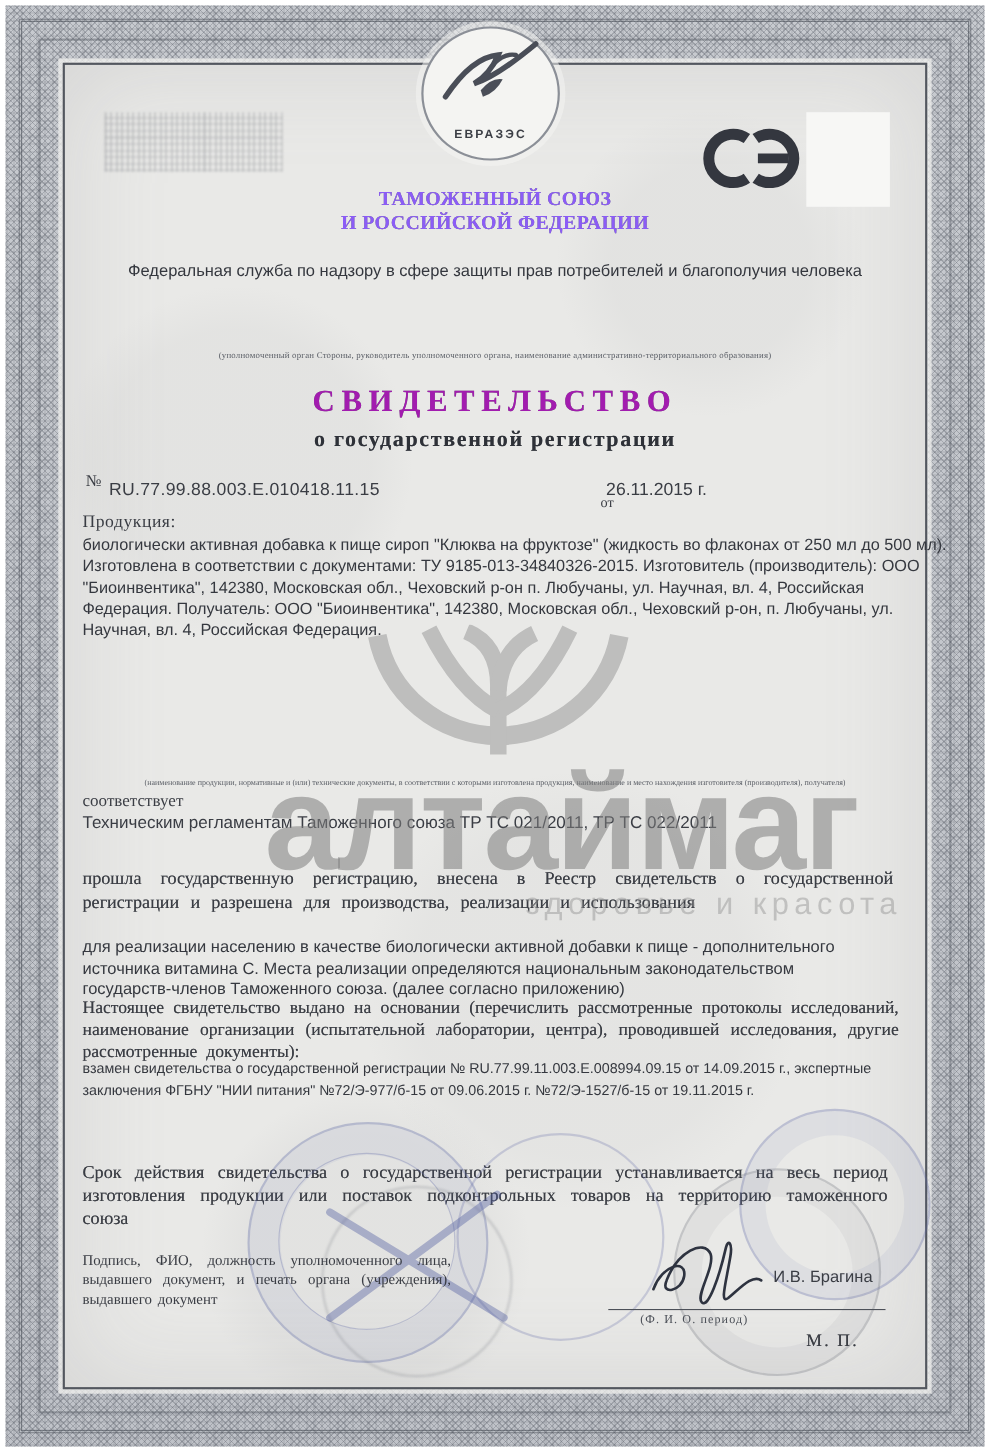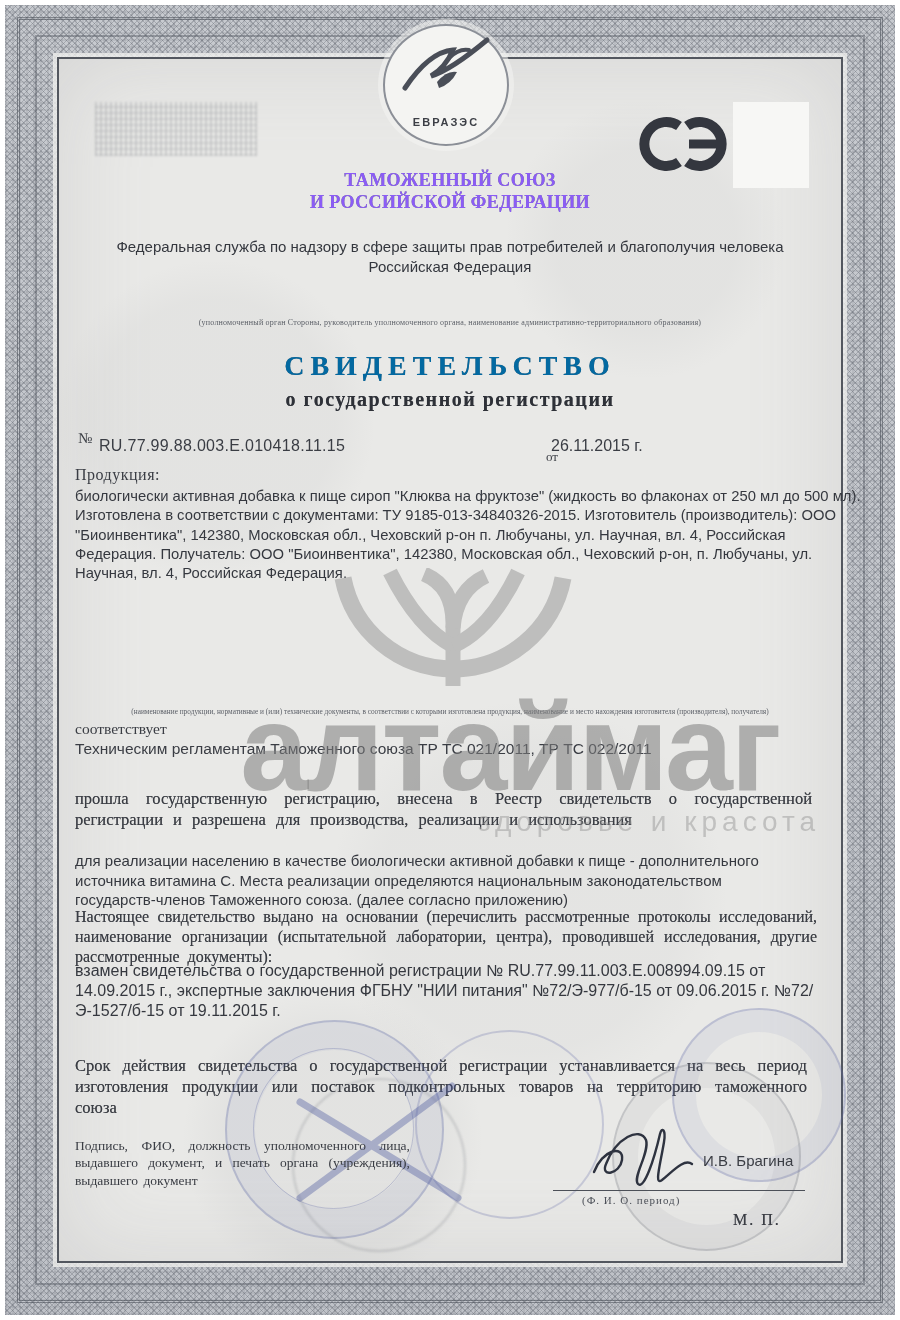--- a/index.html
+++ b/index.html
@@ -27,35 +27,35 @@
   .serif{font-family:"Liberation Serif", serif;}
   .sans{font-family:"Liberation Sans", sans-serif;}
   .center{text-align:center;}
   .just{text-align:justify;}
   .soft{text-shadow:0 0 .5px rgba(60,62,68,.7);}
   
   .hdr{left:90px;top:170px;width:720px;font-size:18px;font-weight:bold;line-height:21.5px;
        letter-spacing:.4px;color:#8b5cf6;}
   .auth{left:55px;top:237px;width:790px;font-size:15px;line-height:20px;color:#34373e;}
   .note1{left:60px;top:318px;width:780px;font-size:8px;color:#5a5e66;letter-spacing:.2px;}
-  .title{left:90px;top:350px;width:720px;font-size:28px;font-weight:bold;letter-spacing:6px;color:#0369a1;}
+  .title{left:90px;top:350px;width:720px;font-size:28px;font-weight:bold;letter-spacing:6px;color:#a21caf;}
   .subtitle{left:90px;top:388px;width:720px;font-size:20px;font-weight:bold;letter-spacing:1.5px;color:#2e3138;}
   .numlbl{left:78px;top:430px;font-size:15px;}
   .numval{left:99px;top:437px;font-size:16px;letter-spacing:.3px;}
   .fromlbl{left:526px;top:449px;font-size:13px;margin-left:20px;}
   .dateval{left:551px;top:437px;font-size:16px;}
   .prodlbl{left:75px;top:466px;font-size:16px;letter-spacing:.5px;}
   .prodtxt{left:75px;top:487px;width:792px;font-size:14.8px;line-height:19.3px;color:#35383f;}
   .note2{left:48px;top:707px;width:804px;font-size:7.3px;color:#5a5e66;}
   .conf1{left:75px;top:720px;font-size:15.5px;}
   .conf2{left:75px;top:740px;font-size:15.5px;}
   .p-reg{left:75px;top:789px;width:737px;font-size:16.5px;line-height:20.8px;word-spacing:6px;}
   .p-usage{left:75px;top:851px;width:722px;font-size:15px;line-height:19.6px;color:#35383f;}
   .p-basis{left:75px;top:907px;width:742px;font-size:16px;line-height:19.8px;word-spacing:4px;}
-  .p-repl{left:75px;top:961px;width:762px;font-size:16px;line-height:20px;color:#35383f;}
+  .p-repl{left:75px;top:961px;width:762px;font-size:13px;line-height:20px;color:#35383f;}
   .p-valid{left:75px;top:1055px;width:732px;font-size:16.5px;line-height:21px;word-spacing:5px;}
   .sigcap{left:75px;top:1137px;width:335px;font-size:13.5px;line-height:17.3px;word-spacing:2px;}
   .signame{left:703px;top:1152px;font-size:15px;}
   .sigline{left:553px;top:1190px;width:252px;border-top:1.5px solid #4c5058;height:0;}
   .sigfio{left:582px;top:1194px;font-size:11px;color:#4c5058;letter-spacing:1px;}
   .docnum{left:0;top:1203px;width:900px;text-align:center;font-size:20px;letter-spacing:3px;color:#34373e;}
   .mp{left:733px;top:1211px;font-size:16px;letter-spacing:2px;}
   
   .eurasec{left:383px;top:24px;width:122px;height:118px;background:#f4f4f2;border:2px solid #8b8f97;
            border-radius:50%;box-shadow:0 0 0 5px rgba(244,244,242,.55);}
@@ -123,21 +123,20 @@
     </svg>
   </div>
   <div class="abs lightbox"></div>
 
   <div class="abs serif center soft hdr">
     <div>ТАМОЖЕННЫЙ СОЮЗ</div>
     <div>И РОССИЙСКОЙ ФЕДЕРАЦИИ</div>
   </div>
   <div class="abs sans center auth">
     <div>Федеральная служба по надзору в сфере защиты прав потребителей и благополучия человека</div>
-    <div>Российская Федерация</div>
   </div>
   <div class="abs serif center note1">(уполномоченный орган Стороны, руководитель уполномоченного органа, наименование административно-территориального образования)</div>
 
   <div class="abs serif center soft title">СВИДЕТЕЛЬСТВО</div>
   <div class="abs serif center soft subtitle">о государственной регистрации</div>
 
   <div class="abs serif numlbl">№</div>
   <div class="abs sans numval">RU.77.99.88.003.E.010418.11.15</div>
   <div class="abs serif fromlbl">от</div>
   <div class="abs sans dateval">26.11.2015 г.</div>

